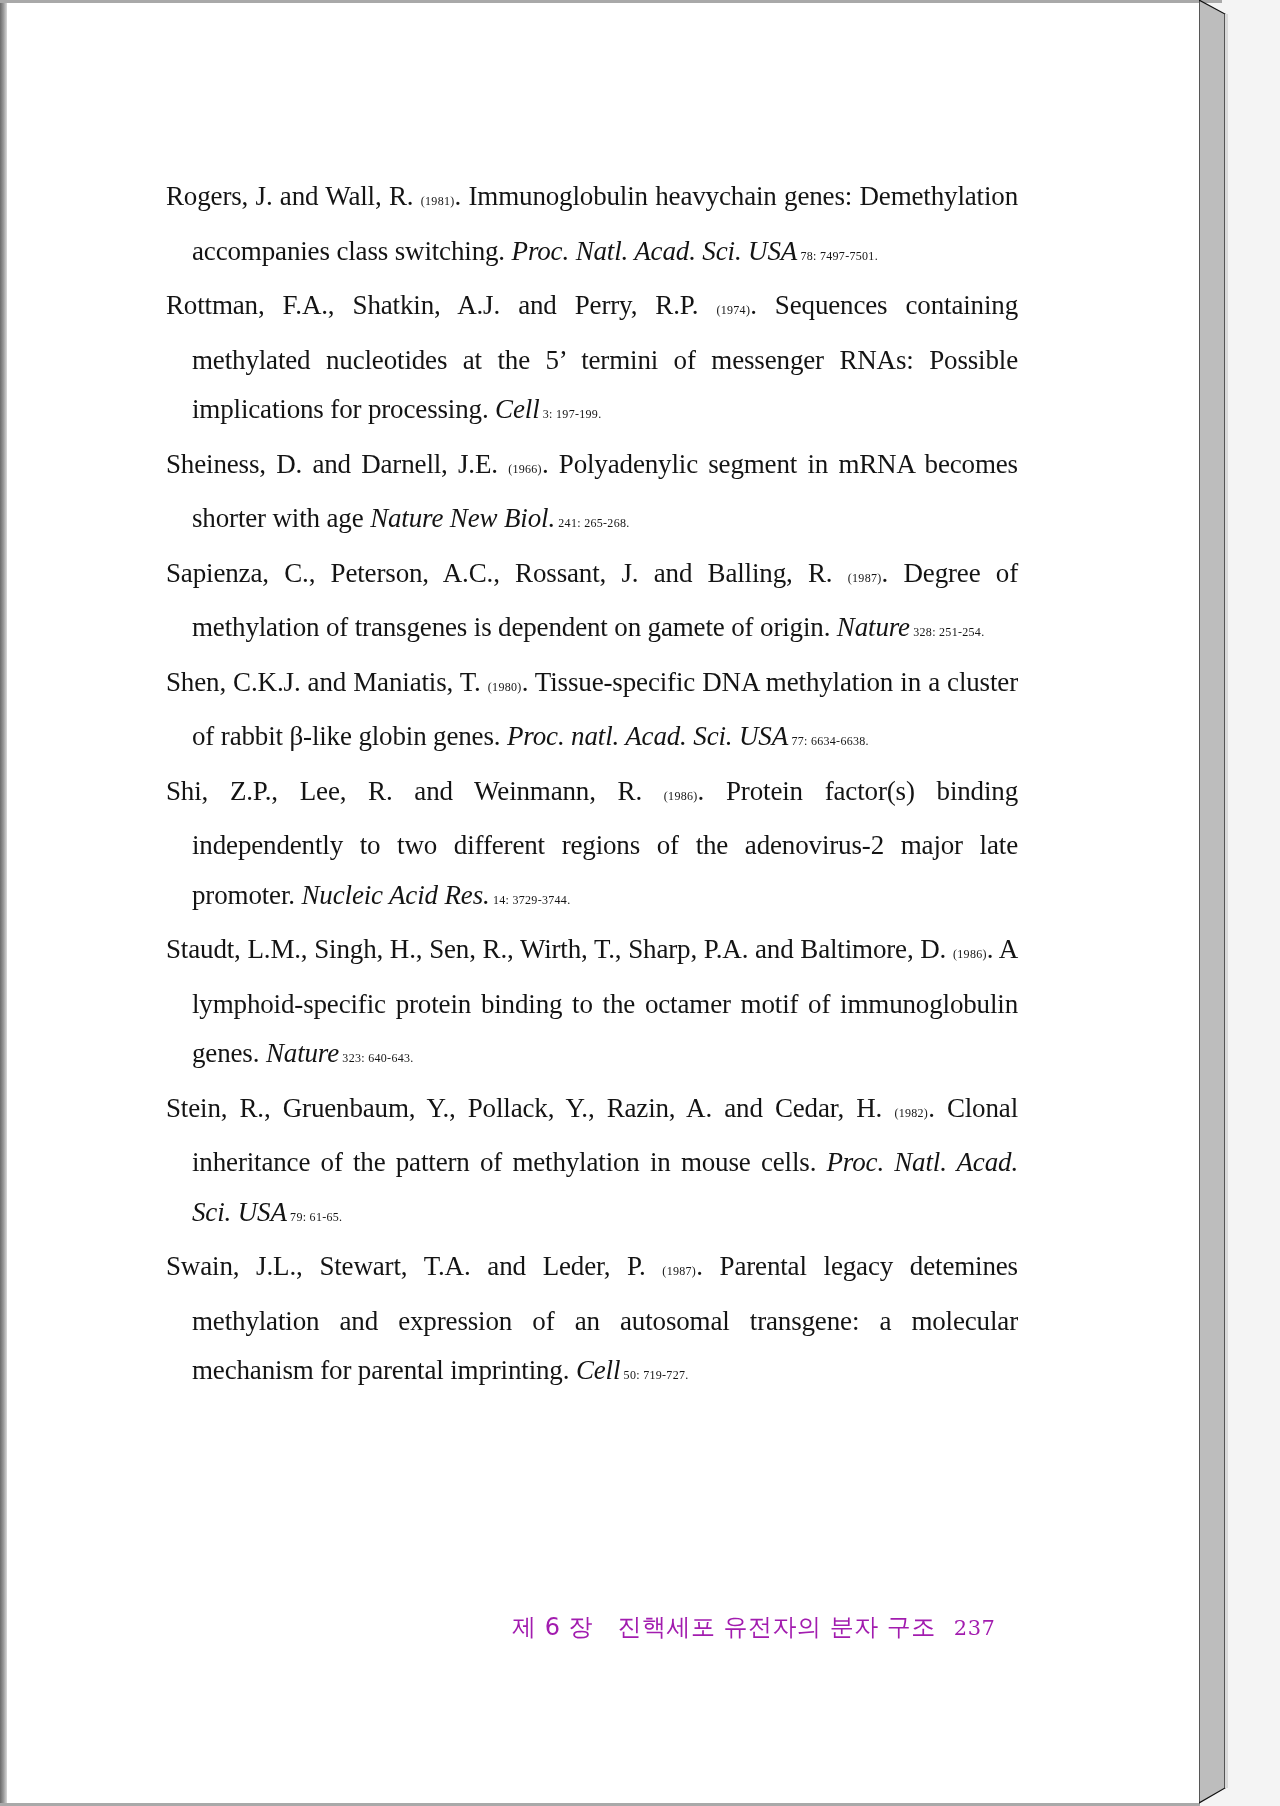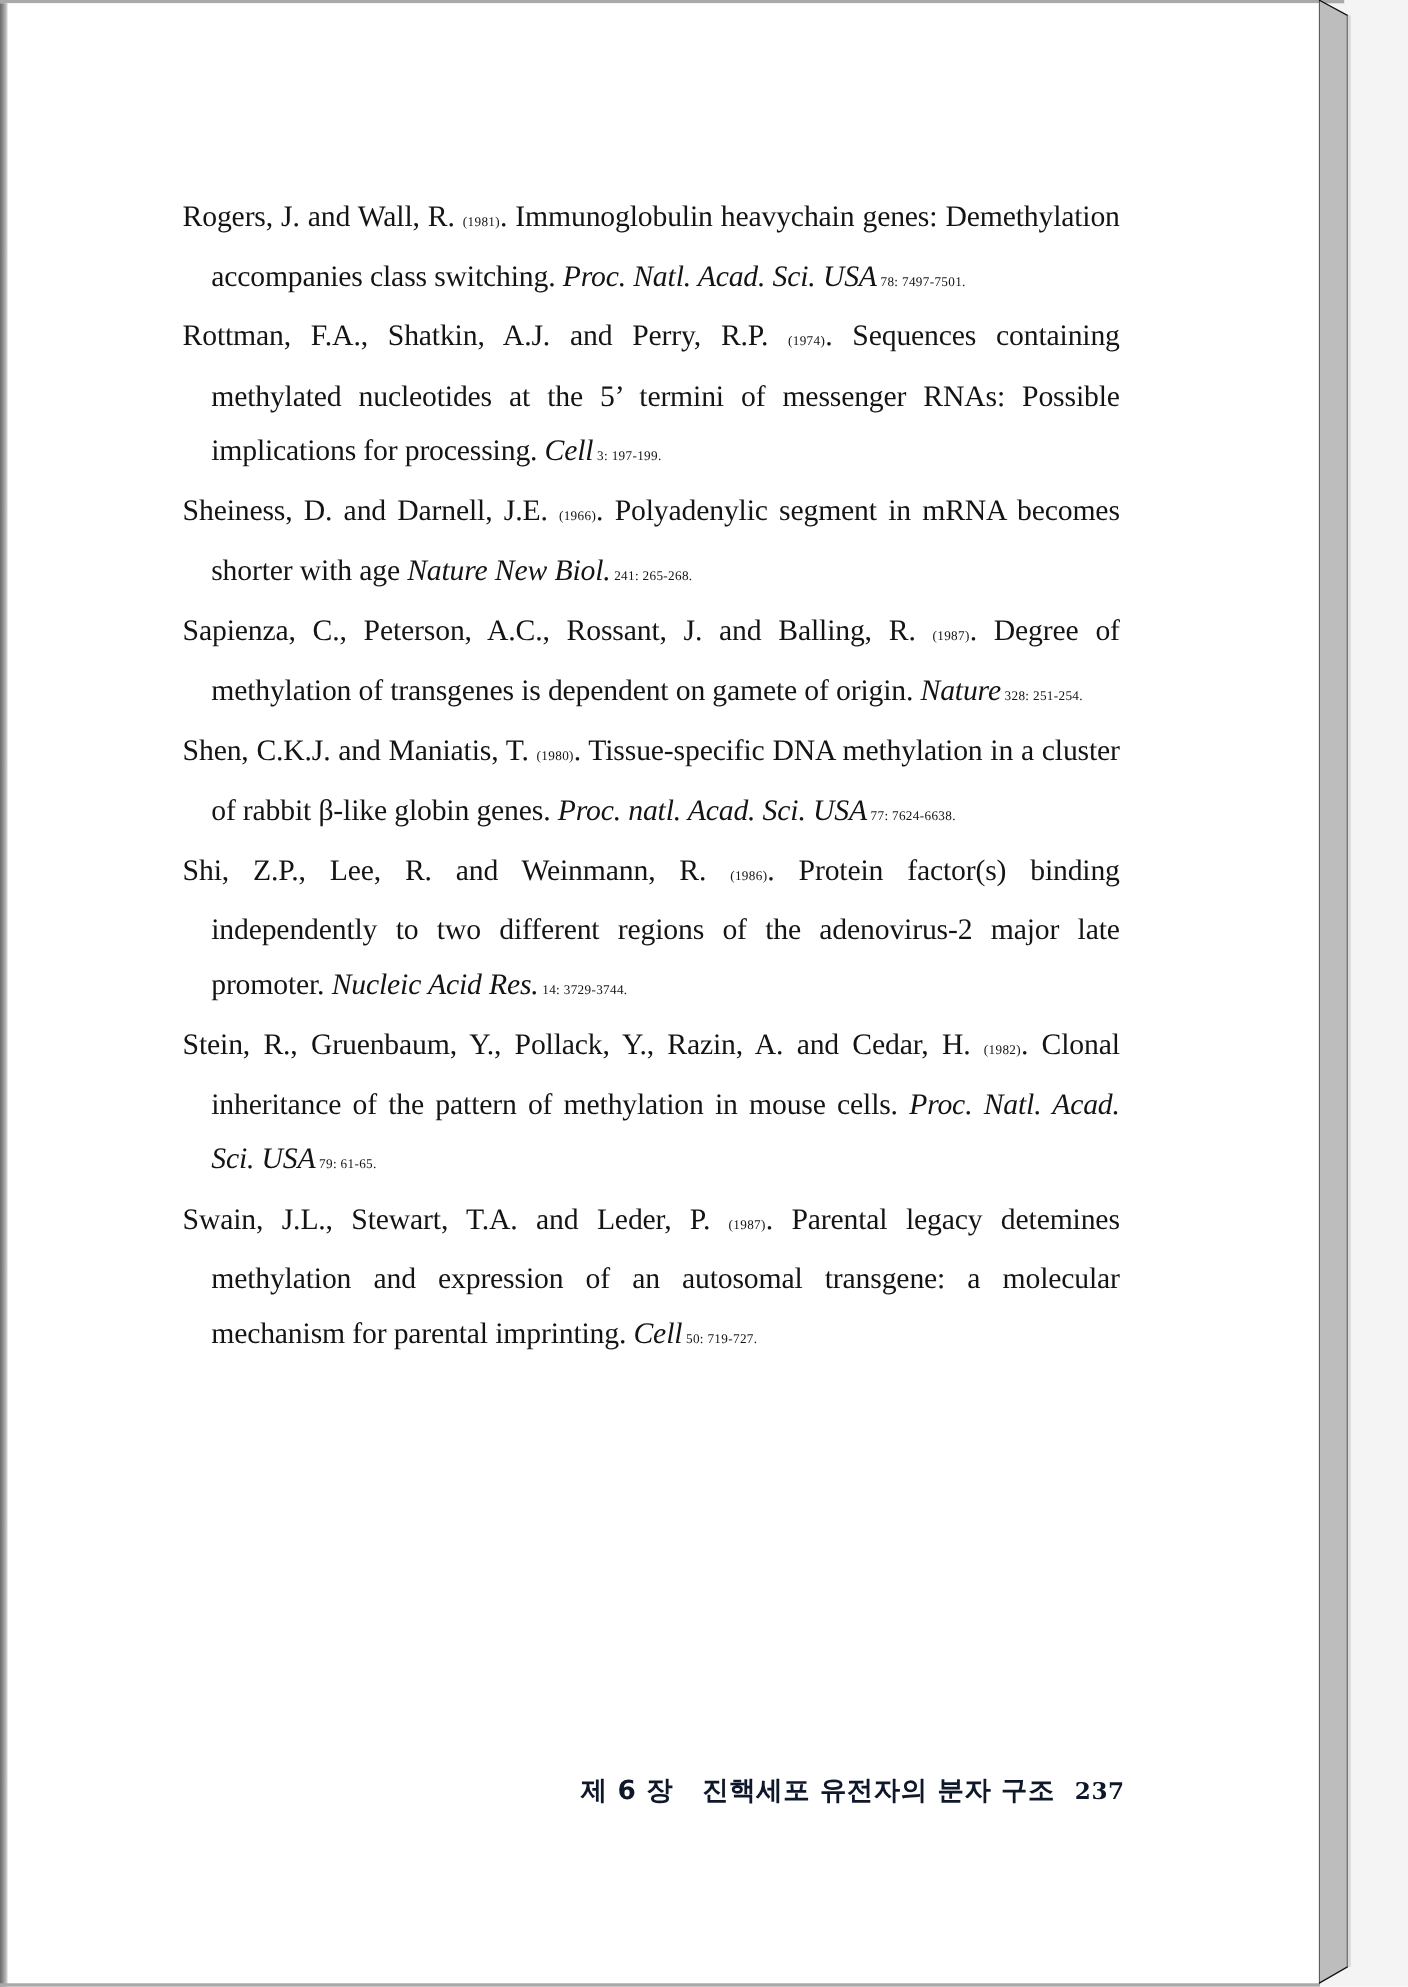--- a/index.html
+++ b/index.html
@@ -13,22 +13,22 @@
     background: linear-gradient(to right, #6a6a6a, #9a9a9a 50%, #d8d8d8); }
   .page { position: absolute; left: 7px; top: 3px; width: 1192px; height: 1800px; background: #ffffff; }
   .bottom-bar { position: absolute; left: 0; bottom: 0; width: 1200px; height: 3px; background: #a9a9a9; }
   .spine { position: absolute; left: 1199px; top: 0; width: 30px; height: 1806px; }
   .spine svg { display: block; }
   .refs { position: absolute; left: 166px; top: 172px; width: 852px; }
   .ref { font-size: 27px; line-height: 49.5px; color: #141414;
     padding-left: 26px; text-indent: -26px; text-align: justify; letter-spacing: -0.15px; }
   .ref .yr, .ref .vol { font-size: 12px; letter-spacing: 0.3px; }
   .ref i { font-style: italic; }
-  .footer { position: absolute; left: 512px; top: 1611px; font-size: 24px; color: #0f172a;
-    font-family: "DejaVu Sans", sans-serif; white-space: pre; font-weight: bold; letter-spacing: 0.5px; margin-left: 16px; }
+  .footer { position: absolute; left: 512px; top: 1611px; font-size: 24px; color: #a21caf;
+    font-family: "DejaVu Sans", sans-serif; white-space: pre; font-weight: normal; letter-spacing: 0.5px; }
   .footer .pg { margin-left: 18px; font-family: "DejaVu Serif", serif; font-size: 21px; }
 </style>
 </head>
 <body>
 
 <div class="top-bar"></div>
 <div class="left-edge"></div>
 <div class="page"></div>
 <div class="bottom-bar"></div>
 
@@ -46,24 +46,27 @@
   <div class="ref">
     <span>Rottman, F.A., Shatkin, A.J. and Perry, R.P.</span> <span class="yr">(1974)</span><span>. Sequences containing methylated nucleotides at the 5’ termini of messenger RNAs: Possible implications for processing. </span><i>Cell</i><span class="vol"> 3: 197-199.</span>
   </div>
   <div class="ref">
     <span>Sheiness, D. and Darnell, J.E.</span> <span class="yr">(1966)</span><span>. Polyadenylic segment in mRNA becomes shorter with age </span><i>Nature New Biol.</i><span class="vol"> 241: 265-268.</span>
   </div>
   <div class="ref">
     <span>Sapienza, C., Peterson, A.C., Rossant, J. and Balling, R.</span> <span class="yr">(1987)</span><span>. Degree of methylation of transgenes is dependent on gamete of origin. </span><i>Nature</i><span class="vol"> 328: 251-254.</span>
   </div>
   <div class="ref">
-    <span>Shen, C.K.J. and Maniatis, T.</span> <span class="yr">(1980)</span><span>. Tissue-specific DNA methylation in a cluster of rabbit β-like globin genes. </span><i>Proc. natl. Acad. Sci. USA</i><span class="vol"> 77: 7624-6638.</span>
+    <span>Shen, C.K.J. and Maniatis, T.</span> <span class="yr">(1980)</span><span>. Tissue-specific DNA methylation in a cluster of rabbit β-like globin genes. </span><i>Proc. natl. Acad. Sci. USA</i><span class="vol"> 77: 6634-6638.</span>
   </div>
   <div class="ref">
     <span>Shi, Z.P., Lee, R. and Weinmann, R.</span> <span class="yr">(1986)</span><span>. Protein factor(s) binding independently to two different regions of the adenovirus-2 major late promoter. </span><i>Nucleic Acid Res.</i><span class="vol"> 14: 3729-3744.</span>
+  </div>
+  <div class="ref">
+    <span>Staudt, L.M., Singh, H., Sen, R., Wirth, T., Sharp, P.A. and Baltimore, D.</span> <span class="yr">(1986)</span><span>. A lymphoid-specific protein binding to the octamer motif of immunoglobulin genes. </span><i>Nature</i><span class="vol"> 323: 640-643.</span>
   </div>
   <div class="ref">
     <span>Stein, R., Gruenbaum, Y., Pollack, Y., Razin, A. and Cedar, H.</span> <span class="yr">(1982)</span><span>. Clonal inheritance of the pattern of methylation in mouse cells. </span><i>Proc. Natl. Acad. Sci. USA</i><span class="vol"> 79: 61-65.</span>
   </div>
   <div class="ref">
     <span>Swain, J.L., Stewart, T.A. and Leder, P.</span> <span class="yr">(1987)</span><span>. Parental legacy detemines methylation and expression of an autosomal transgene: a molecular mechanism for parental imprinting. </span><i>Cell</i><span class="vol"> 50: 719-727.</span>
   </div>
 </div>
 
 <div class="footer"><span>제 6 장</span>   <span>진핵세포 유전자의 분자 구조</span><span class="pg">237</span></div>

